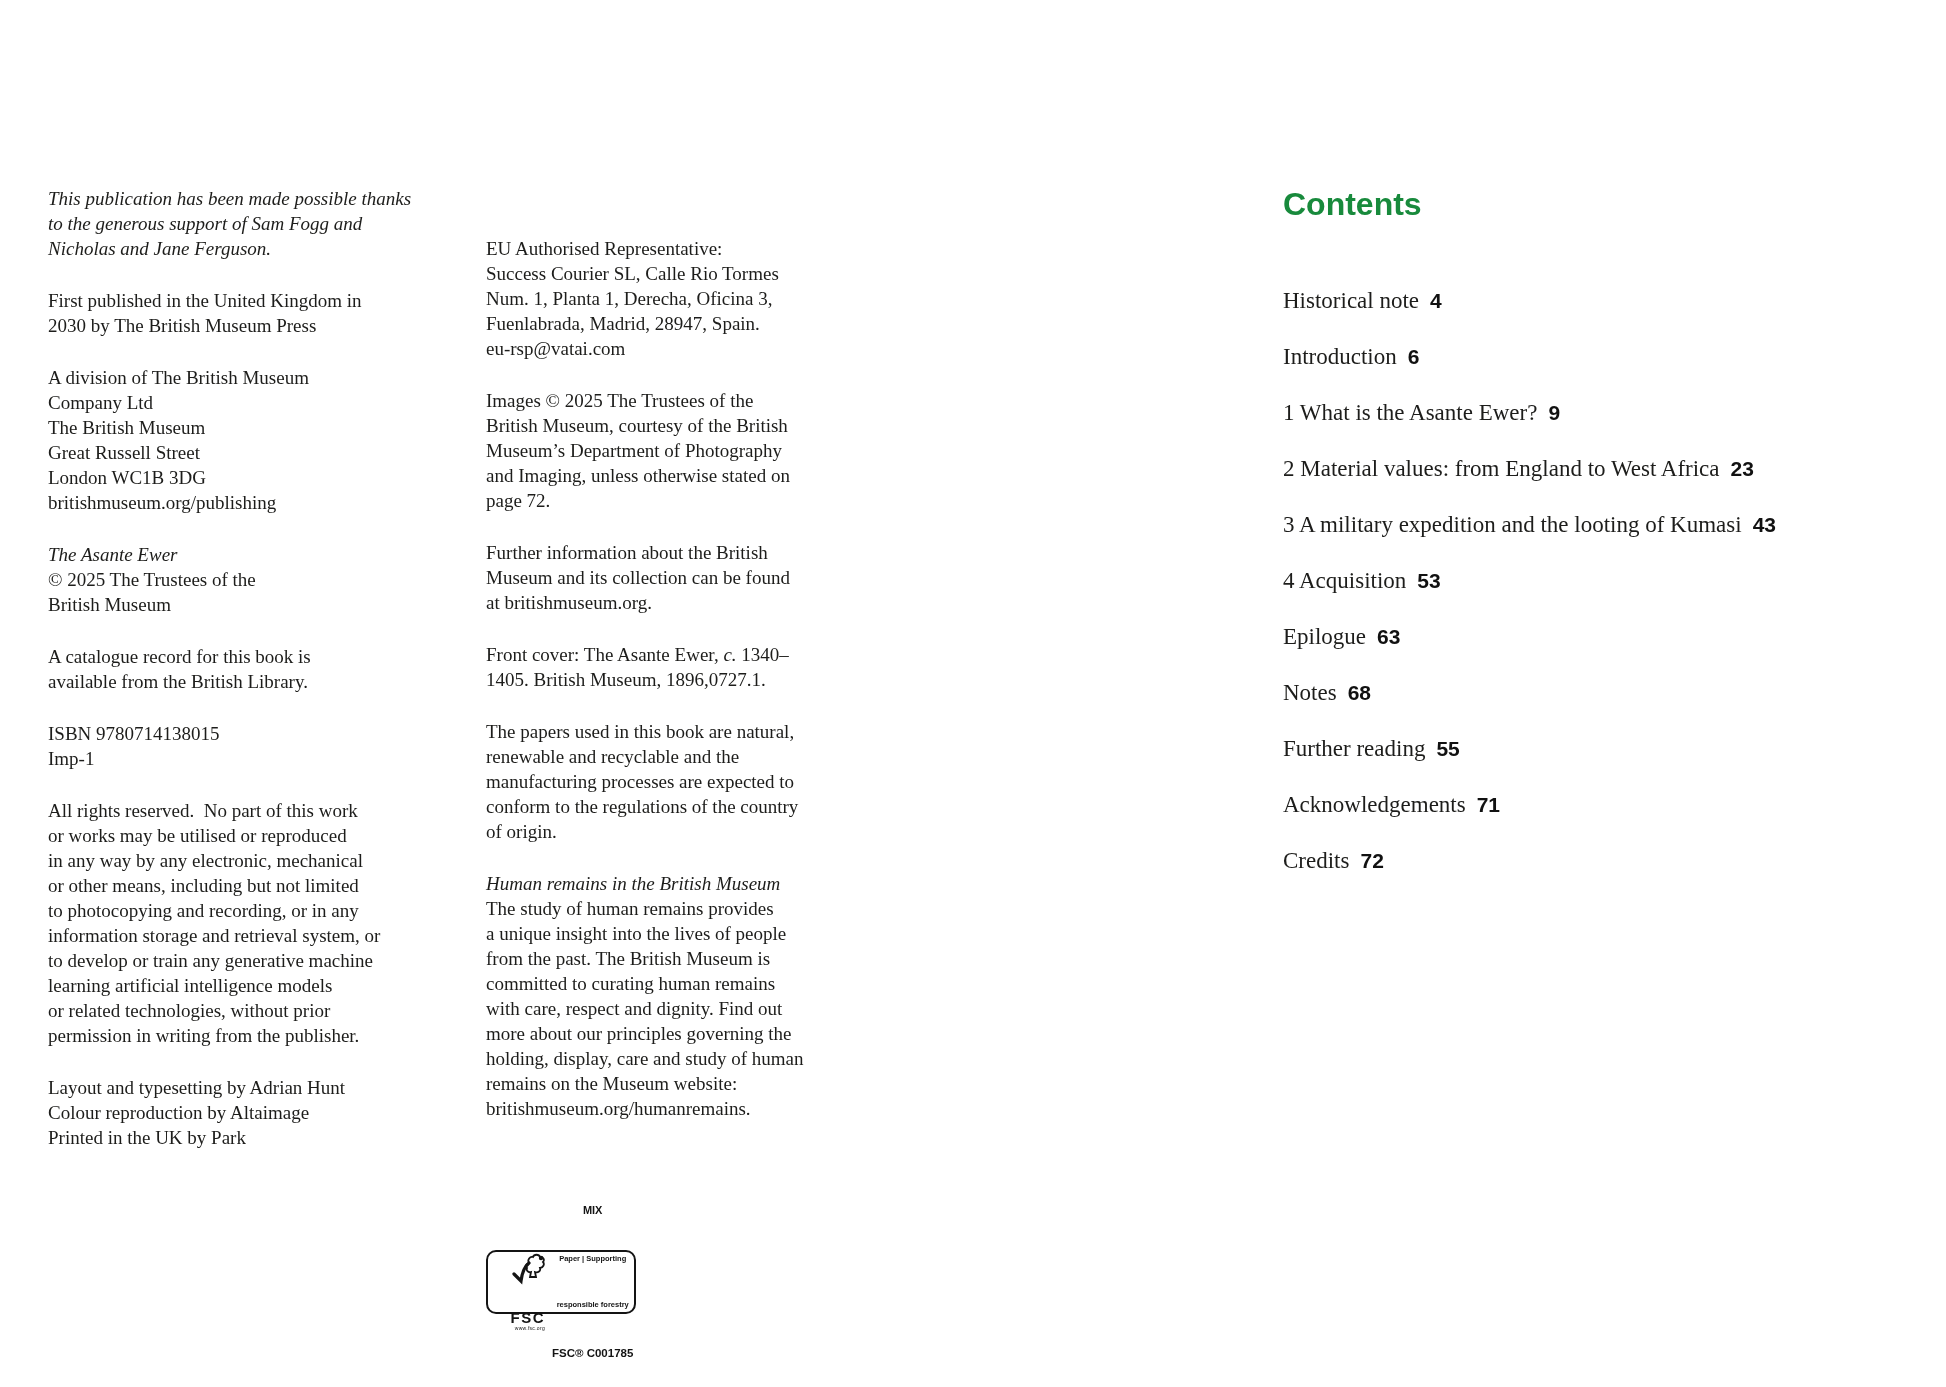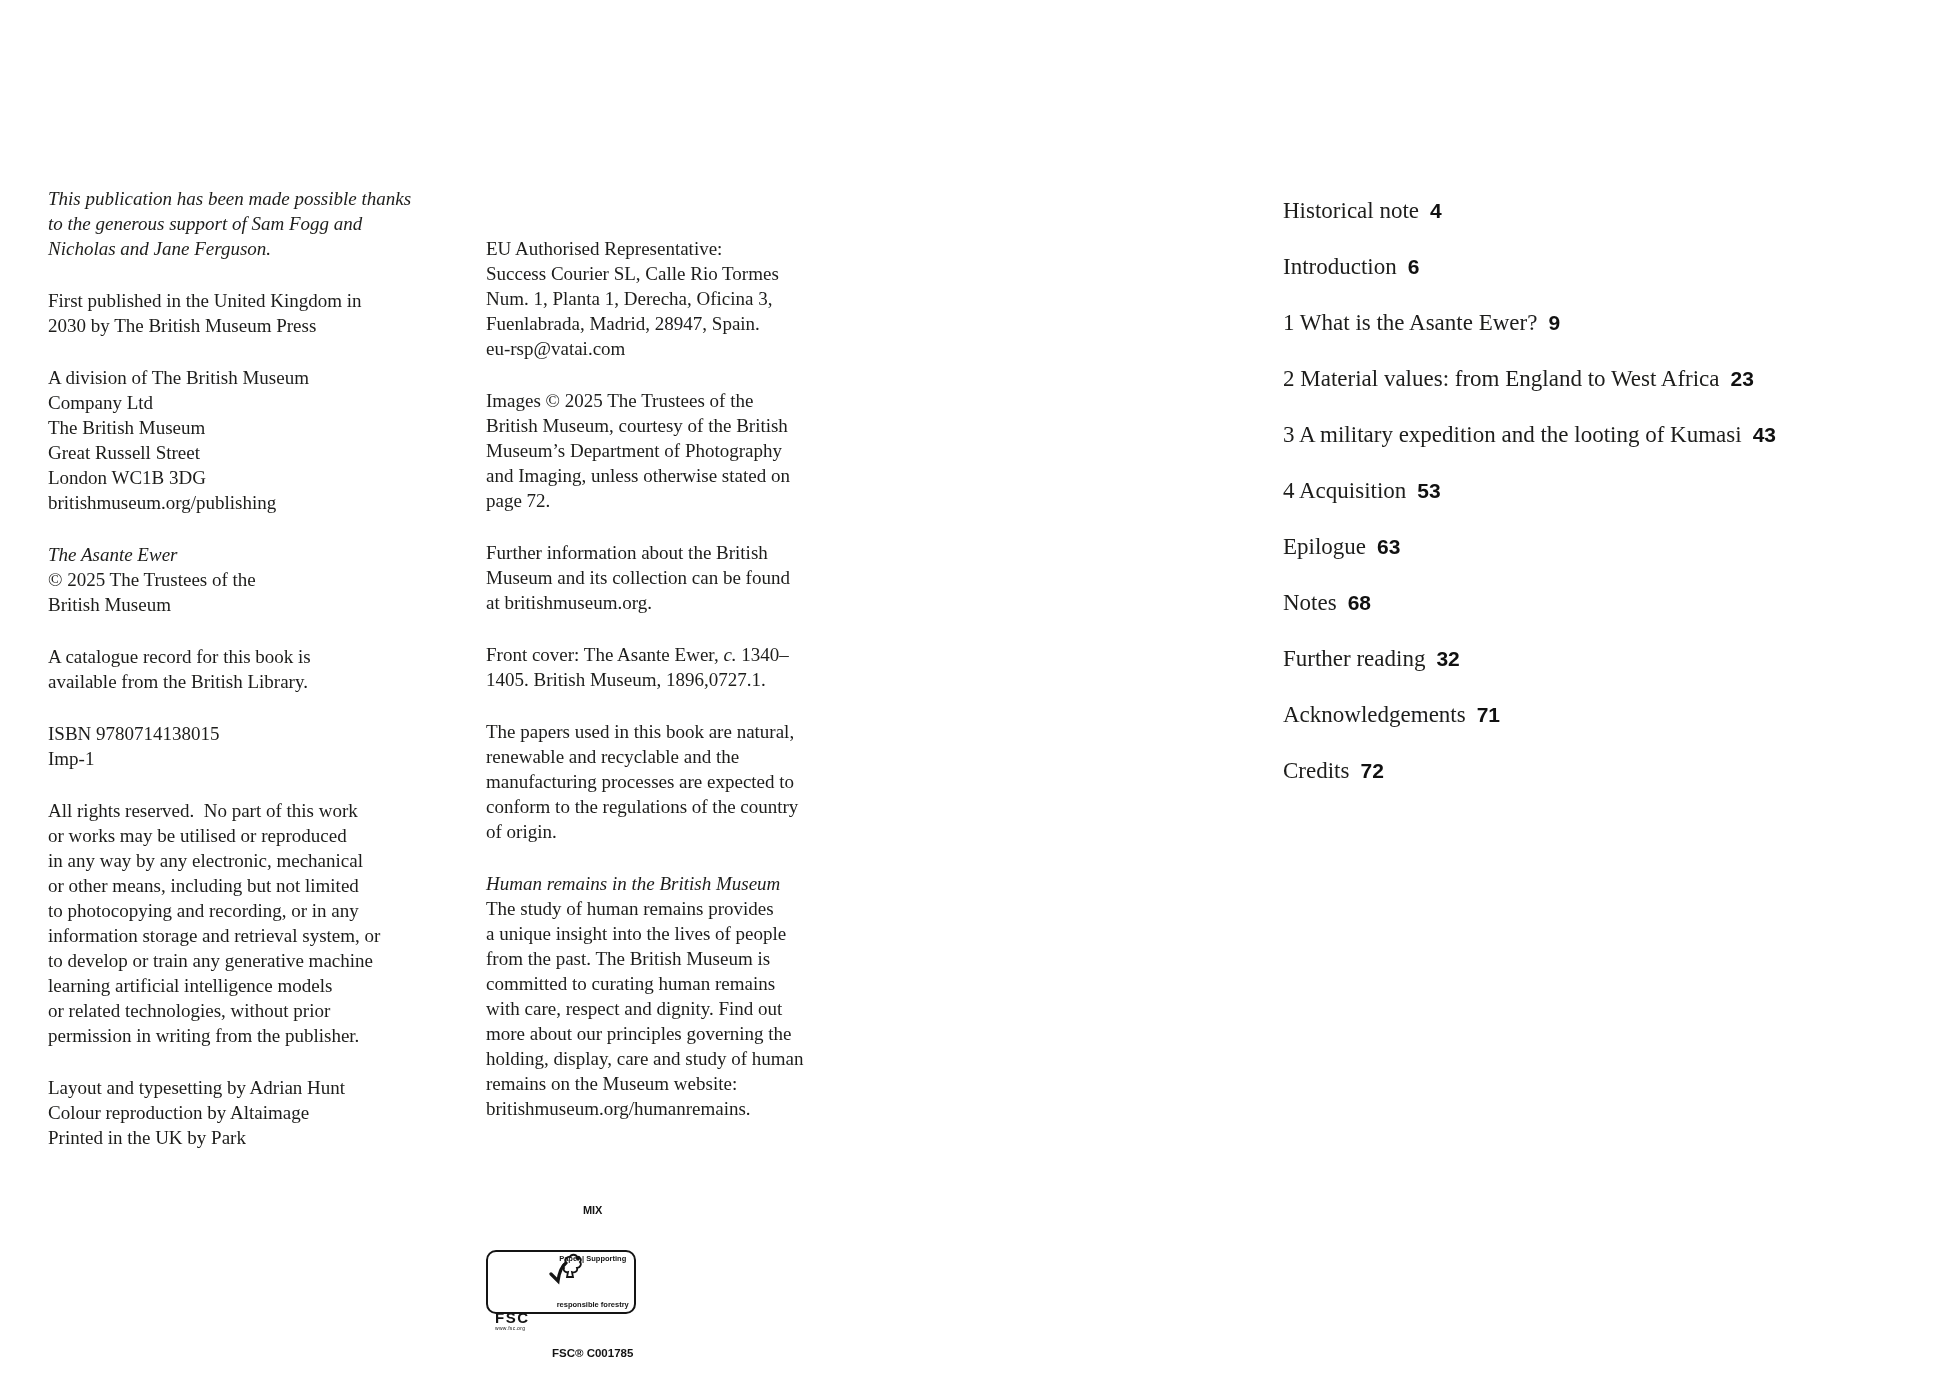--- a/index.html
+++ b/index.html
@@ -29,21 +29,21 @@
     font-size:21px;margin-left:11px;color:#111;
   }
 
   
   .fsc{
     width:150px;height:64px;border:2px solid #141414;border-radius:10px;
     box-sizing:border-box;display:flex;align-items:center;gap:7px;
     padding:4px 7px;margin-top:2px;
     font-family:"Liberation Sans",sans-serif;color:#141414;background:#fff;
   }
-  .fsc-left{width:50px;display:flex;flex-direction:column;align-items:flex-start;line-height:1;}
+  .fsc-left{width:50px;display:flex;flex-direction:column;align-items:flex-end;line-height:1;}
   .fsc-brand{font-weight:bold;font-size:15px;letter-spacing:1.5px;margin-top:1px;}
   .fsc-site{font-size:5px;letter-spacing:.3px;margin-top:1px;}
   .fsc-right{flex:1;text-align:center;line-height:1;}
   .fsc-mix{font-weight:bold;font-size:11px;margin-bottom:1px;}
   .fsc-line{font-weight:bold;font-size:7.5px;line-height:8.5px;}
   .fsc-cert{font-weight:bold;font-size:11.5px;}
 </style>
 </head>
 <body>
 
@@ -117,28 +117,29 @@
       <div class="fsc-right">
         <div class="fsc-mix">MIX</div>
         <div class="fsc-line">Paper | Supporting</div>
         <div class="fsc-line">responsible forestry</div>
         <div class="fsc-cert">FSC® C001785</div>
       </div>
     </div>
   </div>
 
   <div class="toc">
+    <h1 class="toc-title" style="color: rgb(24, 138, 60);">Contents</h1>
     <div id="toc-list">
         <div class="toc-item"><span class="toc-label">Historical note</span><span class="toc-num">4</span></div>
         <div class="toc-item"><span class="toc-label">Introduction</span><span class="toc-num">6</span></div>
         <div class="toc-item"><span class="toc-label">1 What is the Asante Ewer?</span><span class="toc-num">9</span></div>
         <div class="toc-item"><span class="toc-label">2 Material values: from England to West Africa</span><span class="toc-num">23</span></div>
         <div class="toc-item"><span class="toc-label">3 A military expedition and the looting of Kumasi</span><span class="toc-num">43</span></div>
         <div class="toc-item"><span class="toc-label">4 Acquisition</span><span class="toc-num">53</span></div>
         <div class="toc-item"><span class="toc-label">Epilogue</span><span class="toc-num">63</span></div>
         <div class="toc-item"><span class="toc-label">Notes</span><span class="toc-num">68</span></div>
-        <div class="toc-item"><span class="toc-label">Further reading</span><span class="toc-num">32</span></div>
+        <div class="toc-item"><span class="toc-label">Further reading</span><span class="toc-num">55</span></div>
         <div class="toc-item"><span class="toc-label">Acknowledgements</span><span class="toc-num">71</span></div>
         <div class="toc-item"><span class="toc-label">Credits</span><span class="toc-num">72</span></div>
       </div>
   </div>
 
 </div>
 
 </body></html>

